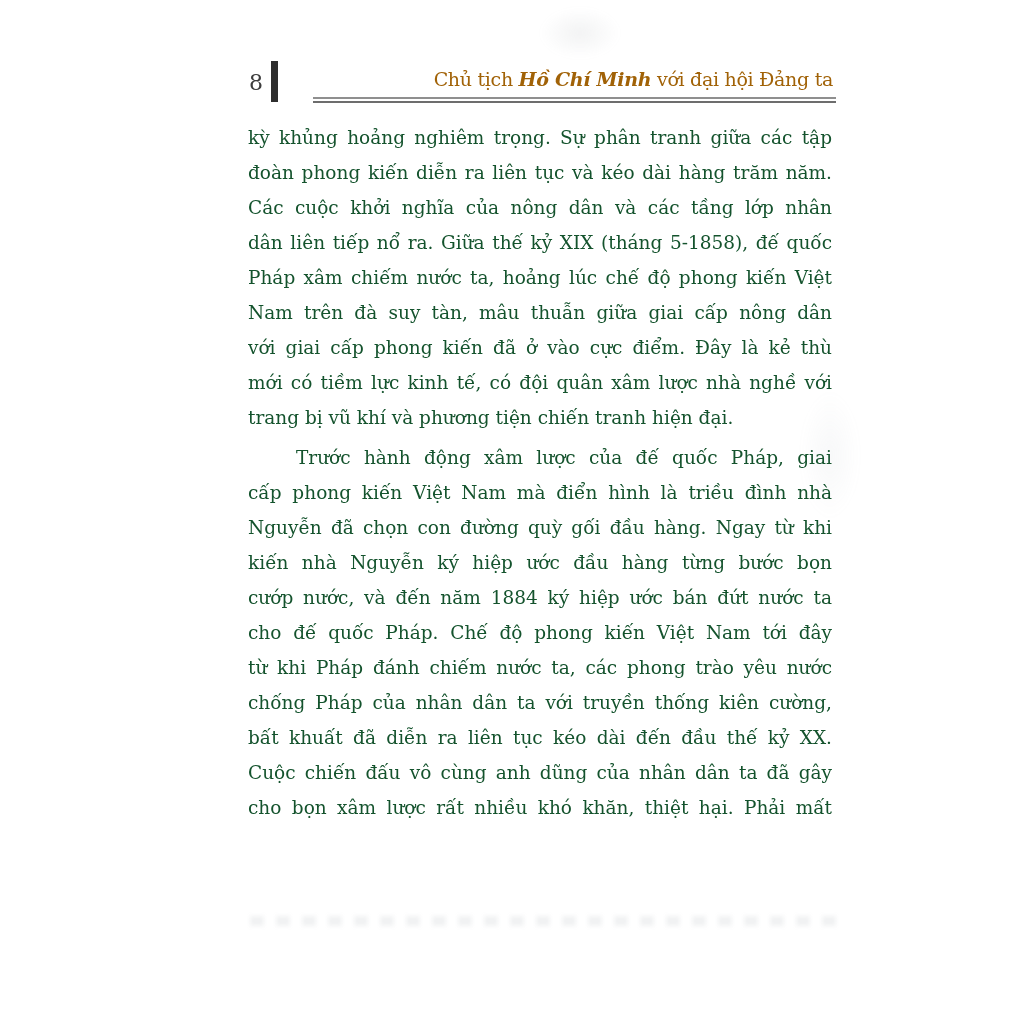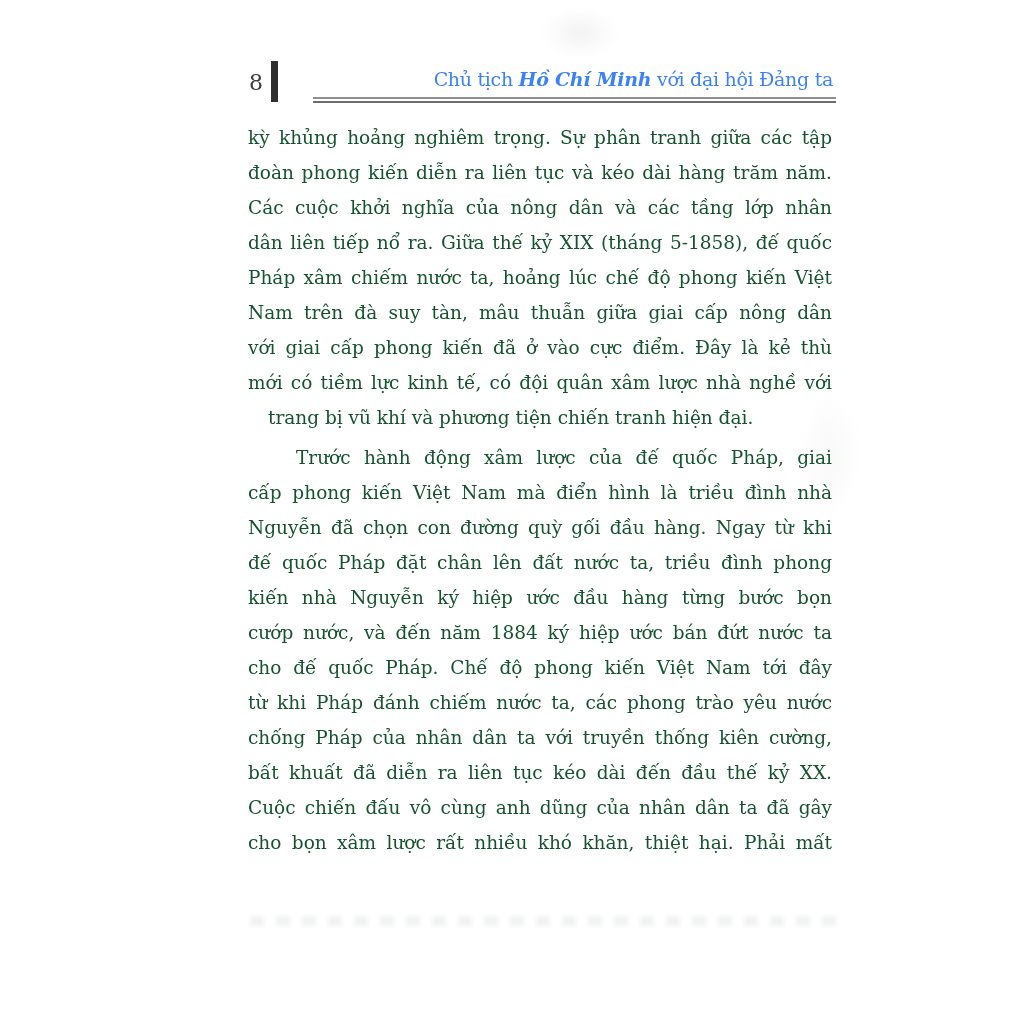--- a/index.html
+++ b/index.html
@@ -25,21 +25,21 @@
     position: absolute;
     left: 271px; top: 61px;
     width: 7px; height: 41px;
     background: #2e2e2e;
   }
   .running-title {
     position: absolute;
     right: 191px; top: 68px;
     font-size: 19px;
     letter-spacing: -0.3px;
-    color: #3b82f6;
+    color: #a16207;
     white-space: nowrap;
   }
   .running-title .script-name {
     font-style: italic;
     font-weight: bold;
   }
   .header-rule {
     position: absolute;
     left: 313px; top: 97px;
     width: 523px; height: 6px;
@@ -58,21 +58,21 @@
   .para + .para { margin-top: 5px; }
   .line {
     height: 35px;
     line-height: 35px;
     text-align: justify;
     text-align-last: justify;
     overflow: hidden;
     white-space: nowrap;
   }
   .para.indented .line:first-child { text-indent: 48px; }
-  .para.ends .line:last-child { text-align-last: left; margin-left: 20px; }
+  .para.ends .line:last-child { text-align-last: left; }
   
   .bleed-strip {
     position: absolute;
     left: 250px; top: 916px;
     width: 590px; height: 10px;
     background: repeating-linear-gradient(90deg,
       rgba(120,130,140,0.10) 0 14px, rgba(255,255,255,0) 14px 26px);
     filter: blur(2px);
   }
   .smudge-top {
@@ -117,21 +117,20 @@
         <div class="line">Pháp xâm chiếm nước ta, hoảng lúc chế độ phong kiến Việt</div>
         <div class="line">Nam trên đà suy tàn, mâu thuẫn giữa giai cấp nông dân</div>
         <div class="line">với giai cấp phong kiến đã ở vào cực điểm. Đây là kẻ thù</div>
         <div class="line">mới có tiềm lực kinh tế, có đội quân xâm lược nhà nghề với</div>
         <div class="line">trang bị vũ khí và phương tiện chiến tranh hiện đại.</div>
       </div>
     <div class="para indented">
         <div class="line">Trước hành động xâm lược của đế quốc Pháp, giai</div>
         <div class="line">cấp phong kiến Việt Nam mà điển hình là triều đình nhà</div>
         <div class="line">Nguyễn đã chọn con đường quỳ gối đầu hàng. Ngay từ khi</div>
-        <div class="line">đế quốc Pháp đặt chân lên đất nước ta, triều đình phong</div>
         <div class="line">kiến nhà Nguyễn ký hiệp ước đầu hàng từng bước bọn</div>
         <div class="line">cướp nước, và đến năm 1884 ký hiệp ước bán đứt nước ta</div>
         <div class="line">cho đế quốc Pháp. Chế độ phong kiến Việt Nam tới đây</div>
         <div class="line">từ khi Pháp đánh chiếm nước ta, các phong trào yêu nước</div>
         <div class="line">chống Pháp của nhân dân ta với truyền thống kiên cường,</div>
         <div class="line">bất khuất đã diễn ra liên tục kéo dài đến đầu thế kỷ XX.</div>
         <div class="line">Cuộc chiến đấu vô cùng anh dũng của nhân dân ta đã gây</div>
         <div class="line">cho bọn xâm lược rất nhiều khó khăn, thiệt hại. Phải mất</div>
       </div>
   </div>

